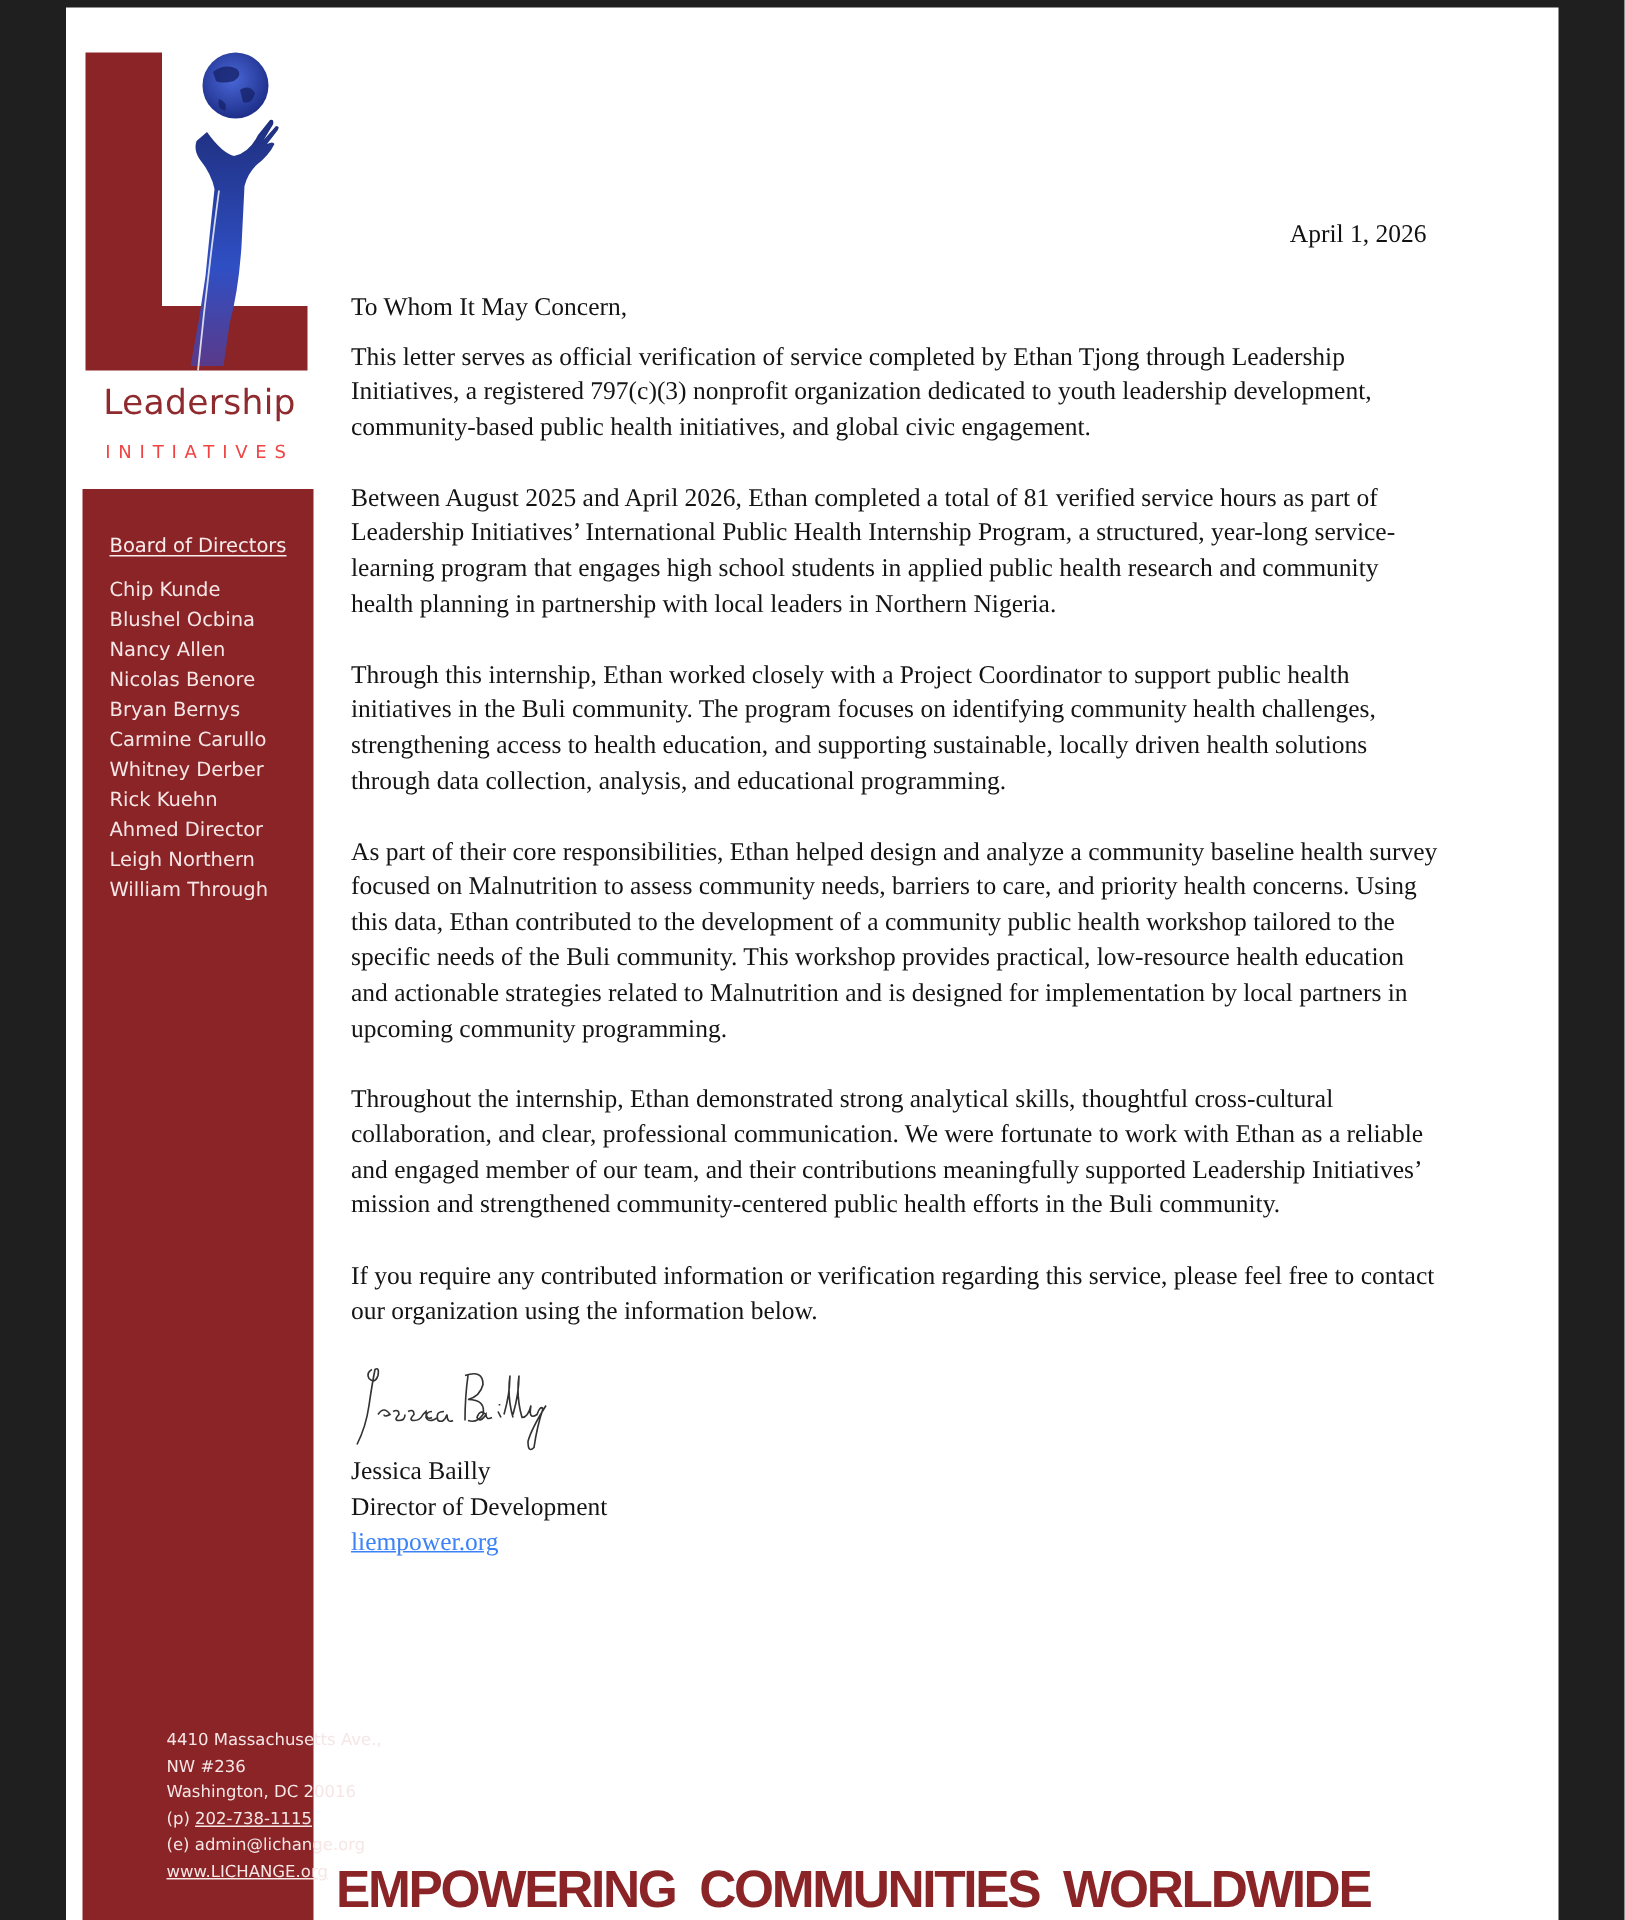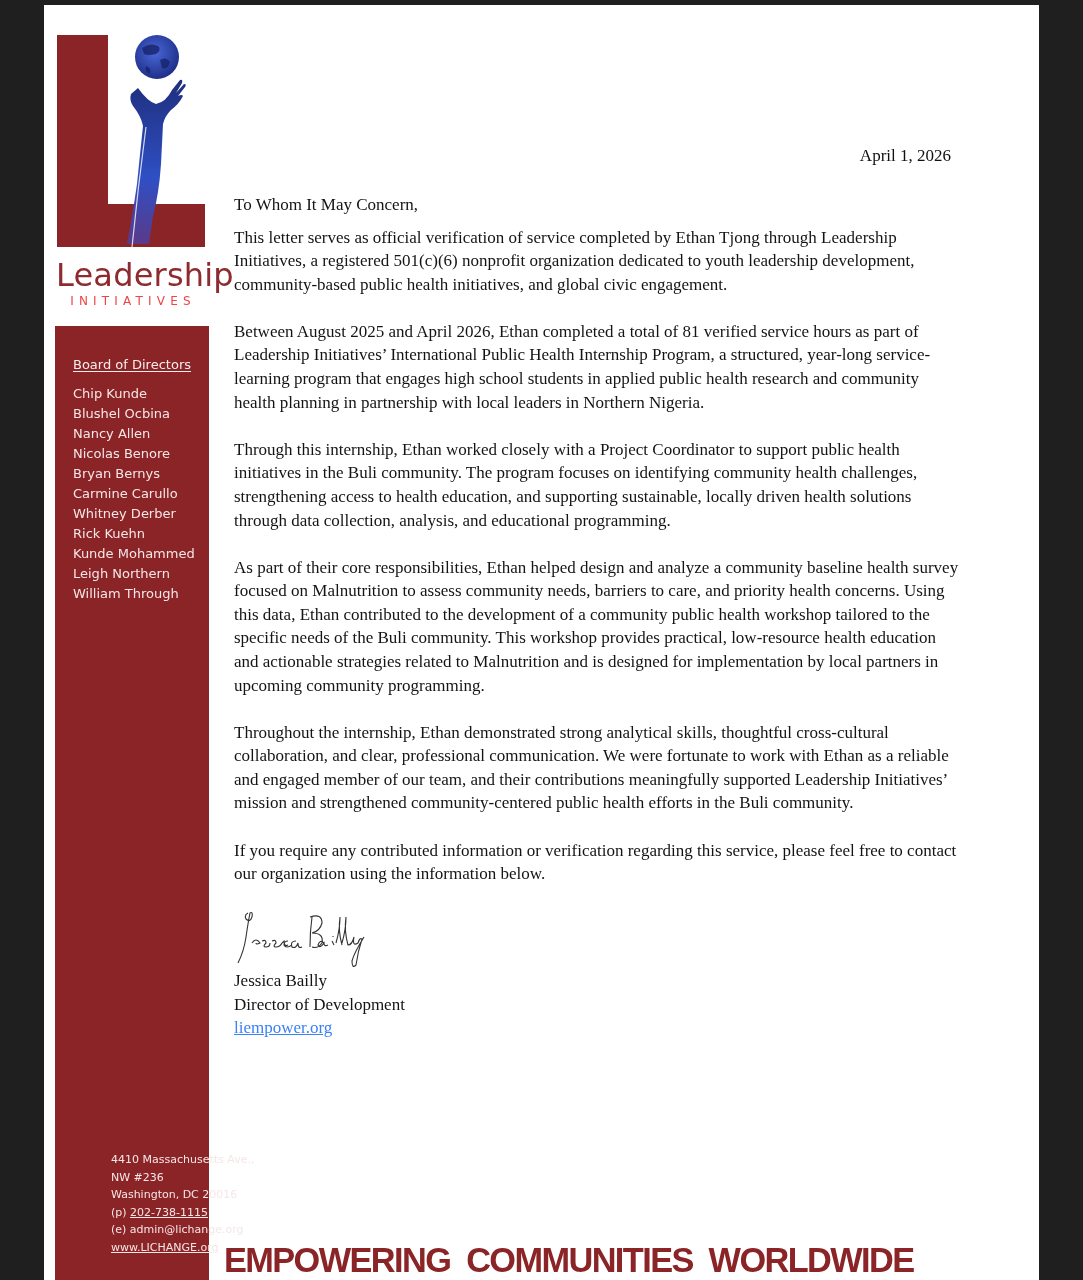--- a/index.html
+++ b/index.html
@@ -10,21 +10,21 @@
     font-family: "Liberation Serif", serif;
   }
   .paper {
     position: absolute; left: 44px; top: 5px; width: 995px; height: 1275px;
     background: #ffffff;
   }
   
   .logo { position: absolute; left: 56px; top: 30px; width: 154px; height: 220px; }
   .logo-word {
     position: absolute; left: 56px; top: 256px; width: 154px;
-    font-family: "DejaVu Sans", sans-serif; font-size: 32px; color: #8f2a2e;
+    font-family: "DejaVu Sans", sans-serif; font-size: 23px; color: #8f2a2e;
     letter-spacing: 0.2px; text-align: center;
   }
   .logo-sub {
     position: absolute; left: 56px; top: 294px; width: 154px;
     font-family: "DejaVu Sans", sans-serif; font-size: 12px; color: #ef4444;
     letter-spacing: 5.2px; text-align: center;
   }
   
   .sidebar {
     position: absolute; left: 55px; top: 326px; width: 154px; height: 954px;
@@ -89,38 +89,38 @@
   <div class="board-title">Board of Directors</div>
   <ul class="board-list">
     <li>Chip Kunde</li>
     <li>Blushel Ocbina</li>
     <li>Nancy Allen</li>
     <li>Nicolas Benore</li>
     <li>Bryan Bernys</li>
     <li>Carmine Carullo</li>
     <li>Whitney Derber</li>
     <li>Rick Kuehn</li>
-    <li>Kunde Mohammed</li>
+    <li>Ahmed Director</li>
     <li>Leigh Northern</li>
     <li>William Through</li>
   </ul>
   <div class="contact">
     <div>4410 Massachusetts Ave.,</div>
     <div>NW #236</div>
     <div>Washington, DC 20016</div>
     <div><span>(p) </span><span class="u">202-738-1115</span></div>
     <div><span>(e) </span><span>admin@lichange.org</span></div>
     <div class="u">www.LICHANGE.org</div>
   </div>
 </div>
 
 <div class="date">April 1, 2026</div>
 <div class="letter">
   <p class="greet">To Whom It May Concern,</p>
-  <p>This letter serves as official verification of service completed by Ethan Tjong through Leadership Initiatives, a registered 501(c)(6) nonprofit organization dedicated to youth leadership development, community-based public health initiatives, and global civic engagement.</p>
+  <p>This letter serves as official verification of service completed by Ethan Tjong through Leadership Initiatives, a registered 797(c)(3) nonprofit organization dedicated to youth leadership development, community-based public health initiatives, and global civic engagement.</p>
   <p>Between August 2025 and April 2026, Ethan completed a total of 81 verified service hours as part of Leadership Initiatives’ International Public Health Internship Program, a structured, year-long service-learning program that engages high school students in applied public health research and community health planning in partnership with local leaders in Northern Nigeria.</p>
   <p>Through this internship, Ethan worked closely with a Project Coordinator to support public health initiatives in the Buli community. The program focuses on identifying community health challenges, strengthening access to health education, and supporting sustainable, locally driven health solutions through data collection, analysis, and educational programming.</p>
   <p>As part of their core responsibilities, Ethan helped design and analyze a community baseline health survey focused on Malnutrition to assess community needs, barriers to care, and priority health concerns. Using this data, Ethan contributed to the development of a community public health workshop tailored to the specific needs of the Buli community. This workshop provides practical, low-resource health education and actionable strategies related to Malnutrition and is designed for implementation by local partners in upcoming community programming.</p>
   <p>Throughout the internship, Ethan demonstrated strong analytical skills, thoughtful cross-cultural collaboration, and clear, professional communication. We were fortunate to work with Ethan as a reliable and engaged member of our team, and their contributions meaningfully supported Leadership Initiatives’ mission and strengthened community-centered public health efforts in the Buli community.</p>
   <p>If you require any contributed information or verification regarding this service, please feel free to contact our organization using the information below.</p>
   <div class="sig-block">
     <svg class="signature-svg" viewBox="0 0 140 70">
       <path d="M18 10 q-4 2 -2 6 q4 4 6 -2 q1 -6 -2 -4 q-2 10 -4 24 q-2 14 -8 26 M22 40 q4 -6 8 0 q-4 2 -4 0 M32 38 q4 -2 4 2 q-4 4 0 4 q4 0 4 -4 M42 38 q4 -2 4 2 q-4 4 0 4 q4 0 6 -4 l2 -2 q0 6 4 4 M58 38 q-4 0 -4 4 q2 4 8 0 M66 38 q-6 0 -4 6 q4 2 6 -4 q0 6 4 4" stroke="#333" stroke-width="1.1" fill="none"></path>
       <path d="M82 14 q-2 14 -2 30 M80 14 q12 -4 12 6 q-2 8 -10 10 q12 0 10 10 q-4 6 -10 4 M94 40 q-4 -4 -6 2 q2 4 6 -2 q0 4 4 2 M102 38 l2 4 M103 33 l0 1 M106 40 q4 -14 4 -26 q-2 14 2 28 M112 40 q4 -14 4 -26 q-2 14 2 28 q4 0 6 -8 q-2 10 4 6 q2 -6 4 -4 q-4 12 -6 26 q-4 4 -4 -4 q2 -8 12 -24" stroke="#333" stroke-width="1.1" fill="none"></path>
     </svg>

